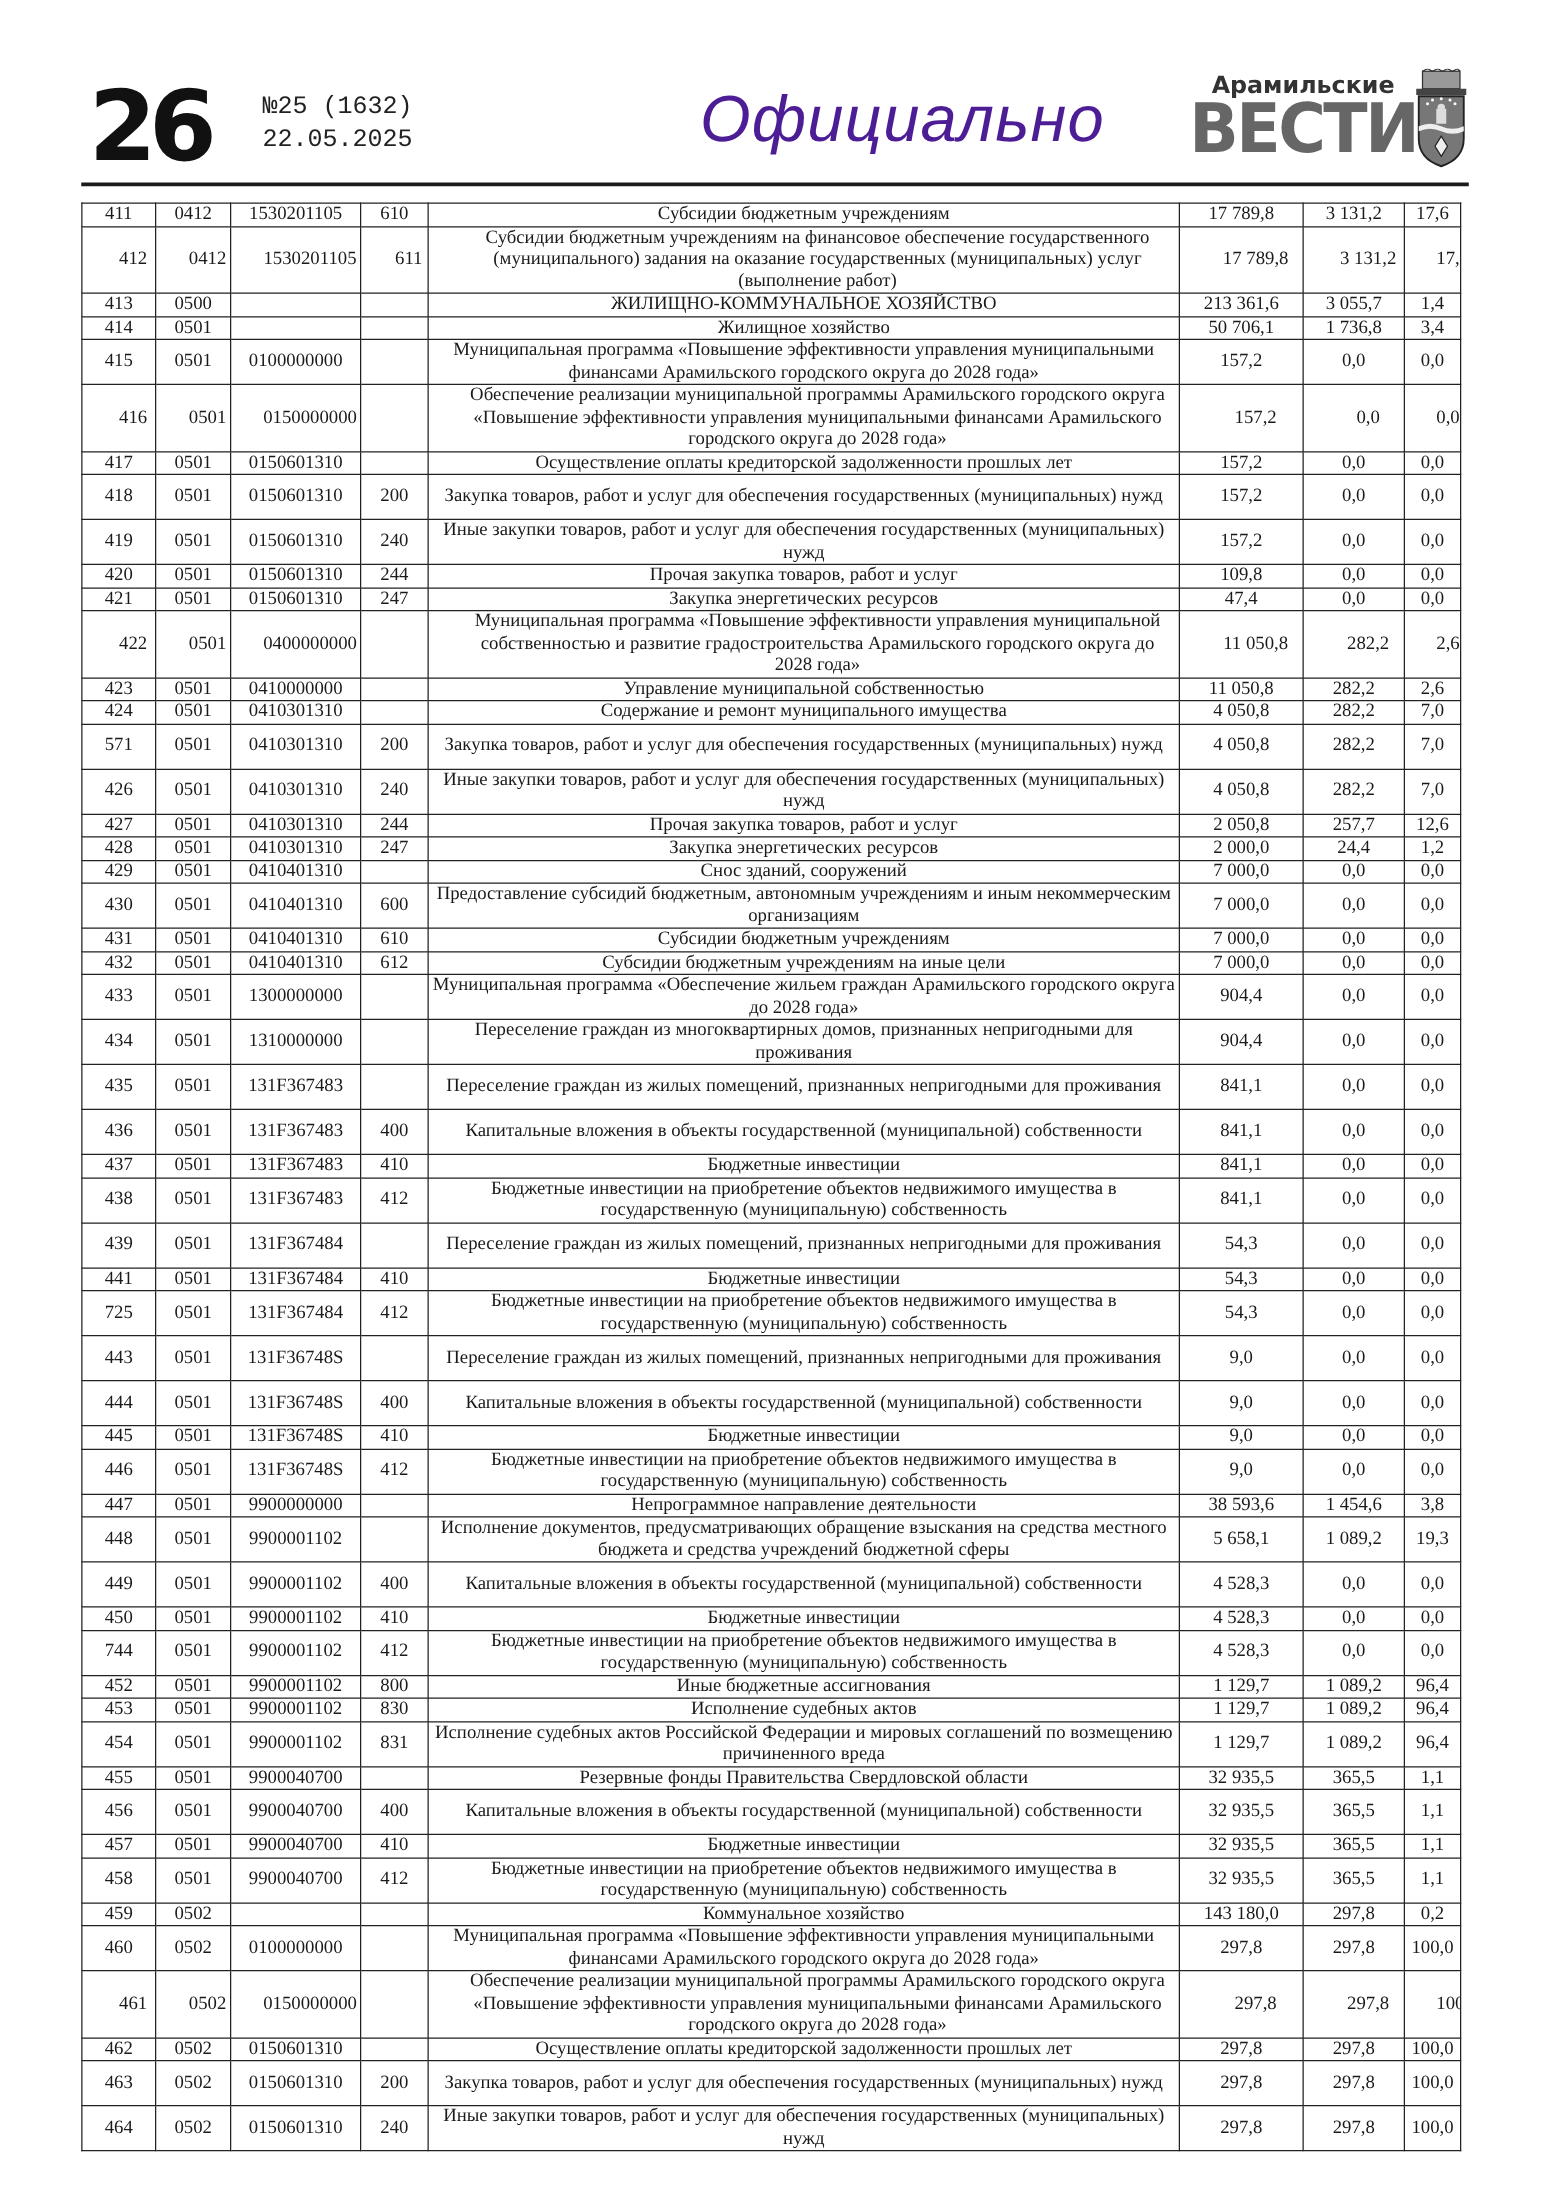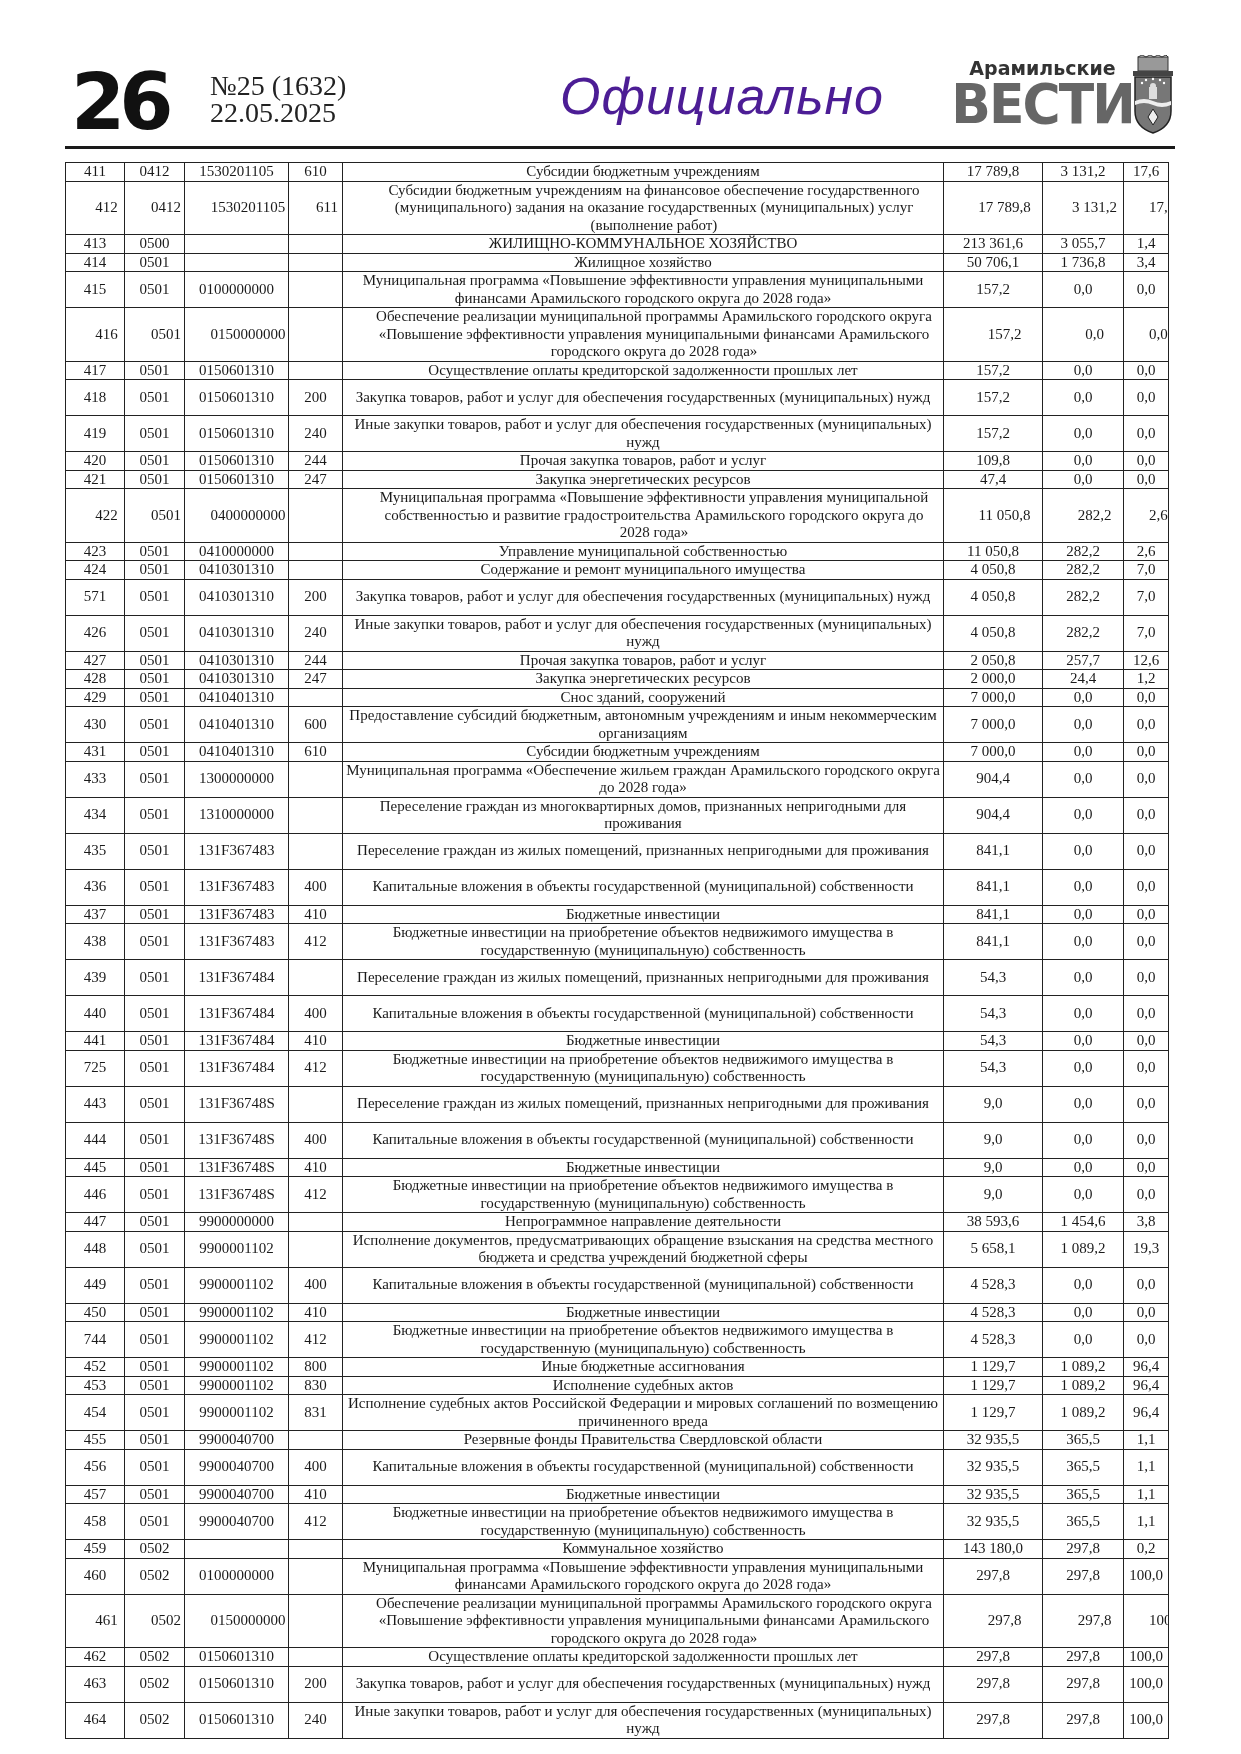--- a/index.html
+++ b/index.html
@@ -1,19 +1,19 @@
 <!DOCTYPE html>
 <html><head>
 <meta charset="utf-8">
 <style>
   html, body { margin: 0; padding: 0; background: #ffffff; }
   body { width: 1241px; height: 1754px; position: relative; overflow: hidden; font-family: "Liberation Serif", serif; color: #1a1a1a; }
   .header { position: absolute; left: 65px; top: 40px; width: 1110px; height: 104px; }
   .page-num { position: absolute; left: 6px; top: 22px; font-family: "DejaVu Sans", sans-serif; font-weight: bold; font-size: 78px; letter-spacing: -6px; line-height: 80px; color: #111; }
-  .issue { position: absolute; left: 145px; top: 32px; font-family: Liberation Serif, serif; font-size: 28px; line-height: 27px; color: #222; }
+  .issue { position: absolute; left: 145px; top: 32px; font-family: Liberation Mono, monospace; font-size: 20px; line-height: 27px; color: #222; }
   .section-title { position: absolute; left: 495px; top: 26px; font-family: Liberation Sans, sans-serif; font-style: italic; font-size: 52px; line-height: 60px; color: #4c1d95; letter-spacing: 1px; }
   .brand { position: absolute; left: 880px; top: 17px; width: 195px; text-align: center; }
   .brand-top { font-family: "DejaVu Sans", sans-serif; font-size: 19px; font-weight: bold; color: #333; line-height: 22px; letter-spacing: 0px; }
   .brand-main { font-family: "DejaVu Sans", sans-serif; font-size: 52px; font-weight: bold; color: #666; line-height: 50px; letter-spacing: -2px; transform: scaleY(1.05); }
   .crest { position: absolute; left: 1065px; top: 15px; width: 46px; height: 80px; }
   .rule { position: absolute; left: 65px; top: 146px; width: 1110px; height: 3px; background: #1a1a1a; }
   table.budget { position: absolute; left: 65px; top: 162px; width: 1103px; border-collapse: collapse; table-layout: fixed; font-size: 15px; }
   table.budget td { border: 1.3px solid #222; padding: 0 2px; text-align: center; vertical-align: middle; line-height: 17.5px; font-family: "Liberation Serif", serif; overflow: hidden; }
   table.budget td.desc { padding: 0 3px; margin-left: 20px; }
   table.budget tr.u1 td { height: 17.5px; }
@@ -267,20 +267,30 @@
       <tr class="u1">
         <td>431</td>
         <td>0501</td>
         <td>0410401310</td>
         <td>610</td>
         <td class="desc">Субсидии бюджетным учреждениям</td>
         <td>7 000,0</td>
         <td>0,0</td>
         <td>0,0</td>
       </tr>
+      <tr class="u1">
+        <td>432</td>
+        <td>0501</td>
+        <td>0410401310</td>
+        <td>612</td>
+        <td class="desc">Субсидии бюджетным учреждениям на иные цели</td>
+        <td>7 000,0</td>
+        <td>0,0</td>
+        <td>0,0</td>
+      </tr>
       <tr class="u2">
         <td>433</td>
         <td>0501</td>
         <td>1300000000</td>
         <td></td>
         <td class="desc">Муниципальная программа «Обеспечение жильем граждан Арамильского городского округа до 2028 года»</td>
         <td>904,4</td>
         <td>0,0</td>
         <td>0,0</td>
       </tr>
@@ -333,30 +343,20 @@
         <td>841,1</td>
         <td>0,0</td>
         <td>0,0</td>
       </tr>
       <tr class="u2">
         <td>439</td>
         <td>0501</td>
         <td>131F367484</td>
         <td></td>
         <td class="desc">Переселение граждан из жилых помещений, признанных непригодными для проживания</td>
-        <td>54,3</td>
-        <td>0,0</td>
-        <td>0,0</td>
-      </tr>
-      <tr class="u2">
-        <td>440</td>
-        <td>0501</td>
-        <td>131F367484</td>
-        <td>400</td>
-        <td class="desc">Капитальные вложения в объекты государственной (муниципальной) собственности</td>
         <td>54,3</td>
         <td>0,0</td>
         <td>0,0</td>
       </tr>
       <tr class="u1">
         <td>441</td>
         <td>0501</td>
         <td>131F367484</td>
         <td>410</td>
         <td class="desc">Бюджетные инвестиции</td>

